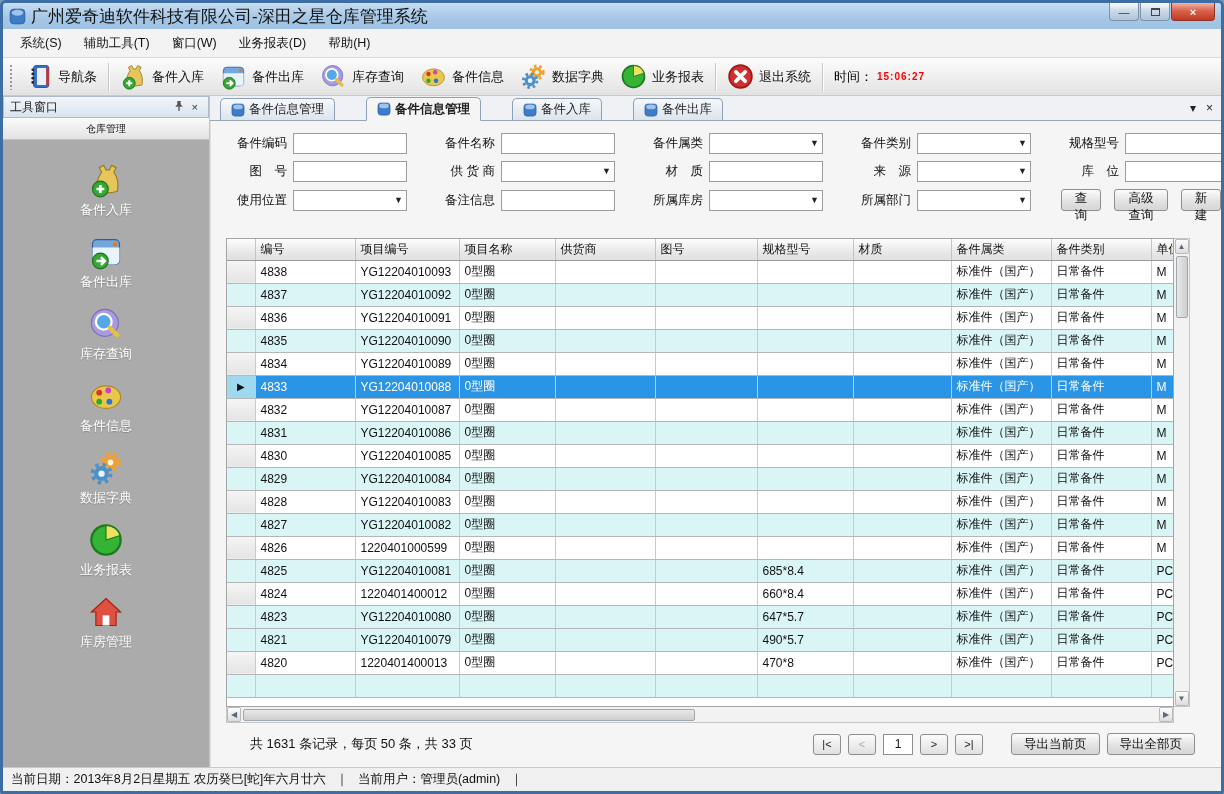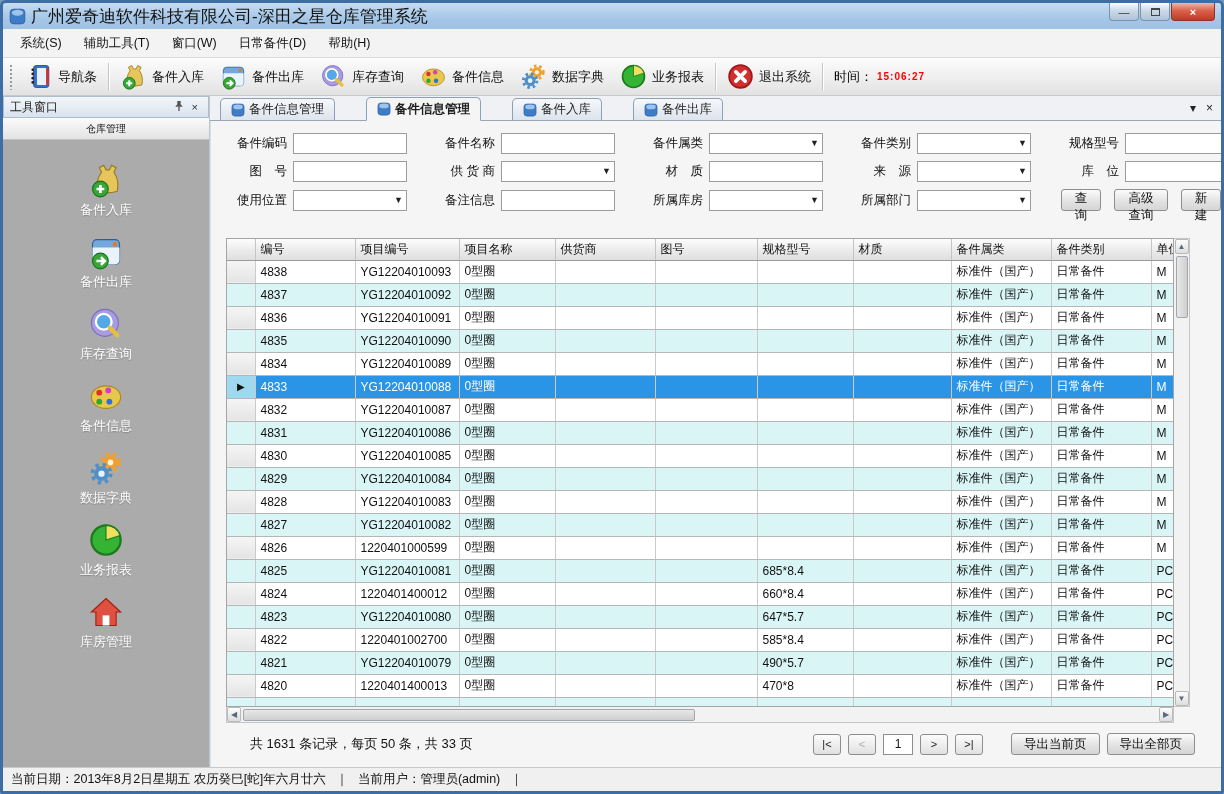--- a/index.html
+++ b/index.html
@@ -182,21 +182,21 @@
       <div class="winbtn close">
           <span>×</span>
         </div>
     </div>
   </div>
 
   <div class="menubar">
     <span class="menu-item">系统(S)</span>
     <span class="menu-item">辅助工具(T)</span>
     <span class="menu-item">窗口(W)</span>
-    <span class="menu-item">日常备件(D)</span>
+    <span class="menu-item">业务报表(D)</span>
     <span class="menu-item">帮助(H)</span>
   </div>
 
   <div class="toolbar">
     <div class="grip"></div>
     <div class="tool-item">
       <svg viewBox="0 0 32 32">
           <use href="#ic-book"></use>
         </svg>
       <span>导航条</span>
@@ -665,33 +665,20 @@
                     <td>YG12204010080</td>
                     <td>0型圈</td>
                     <td></td>
                     <td></td>
                     <td>647*5.7</td>
                     <td></td>
                     <td>标准件（国产）</td>
                     <td>日常备件</td>
                     <td>PC</td>
                   </tr>
-                  <tr>
-                    <td class="marker"></td>
-                    <td>4822</td>
-                    <td>1220401002700</td>
-                    <td>0型圈</td>
-                    <td></td>
-                    <td></td>
-                    <td>585*8.4</td>
-                    <td></td>
-                    <td>标准件（国产）</td>
-                    <td>日常备件</td>
-                    <td>PC</td>
-                  </tr>
                   <tr class="alt">
                     <td class="marker"></td>
                     <td>4821</td>
                     <td>YG12204010079</td>
                     <td>0型圈</td>
                     <td></td>
                     <td></td>
                     <td>490*5.7</td>
                     <td></td>
                     <td>标准件（国产）</td>

